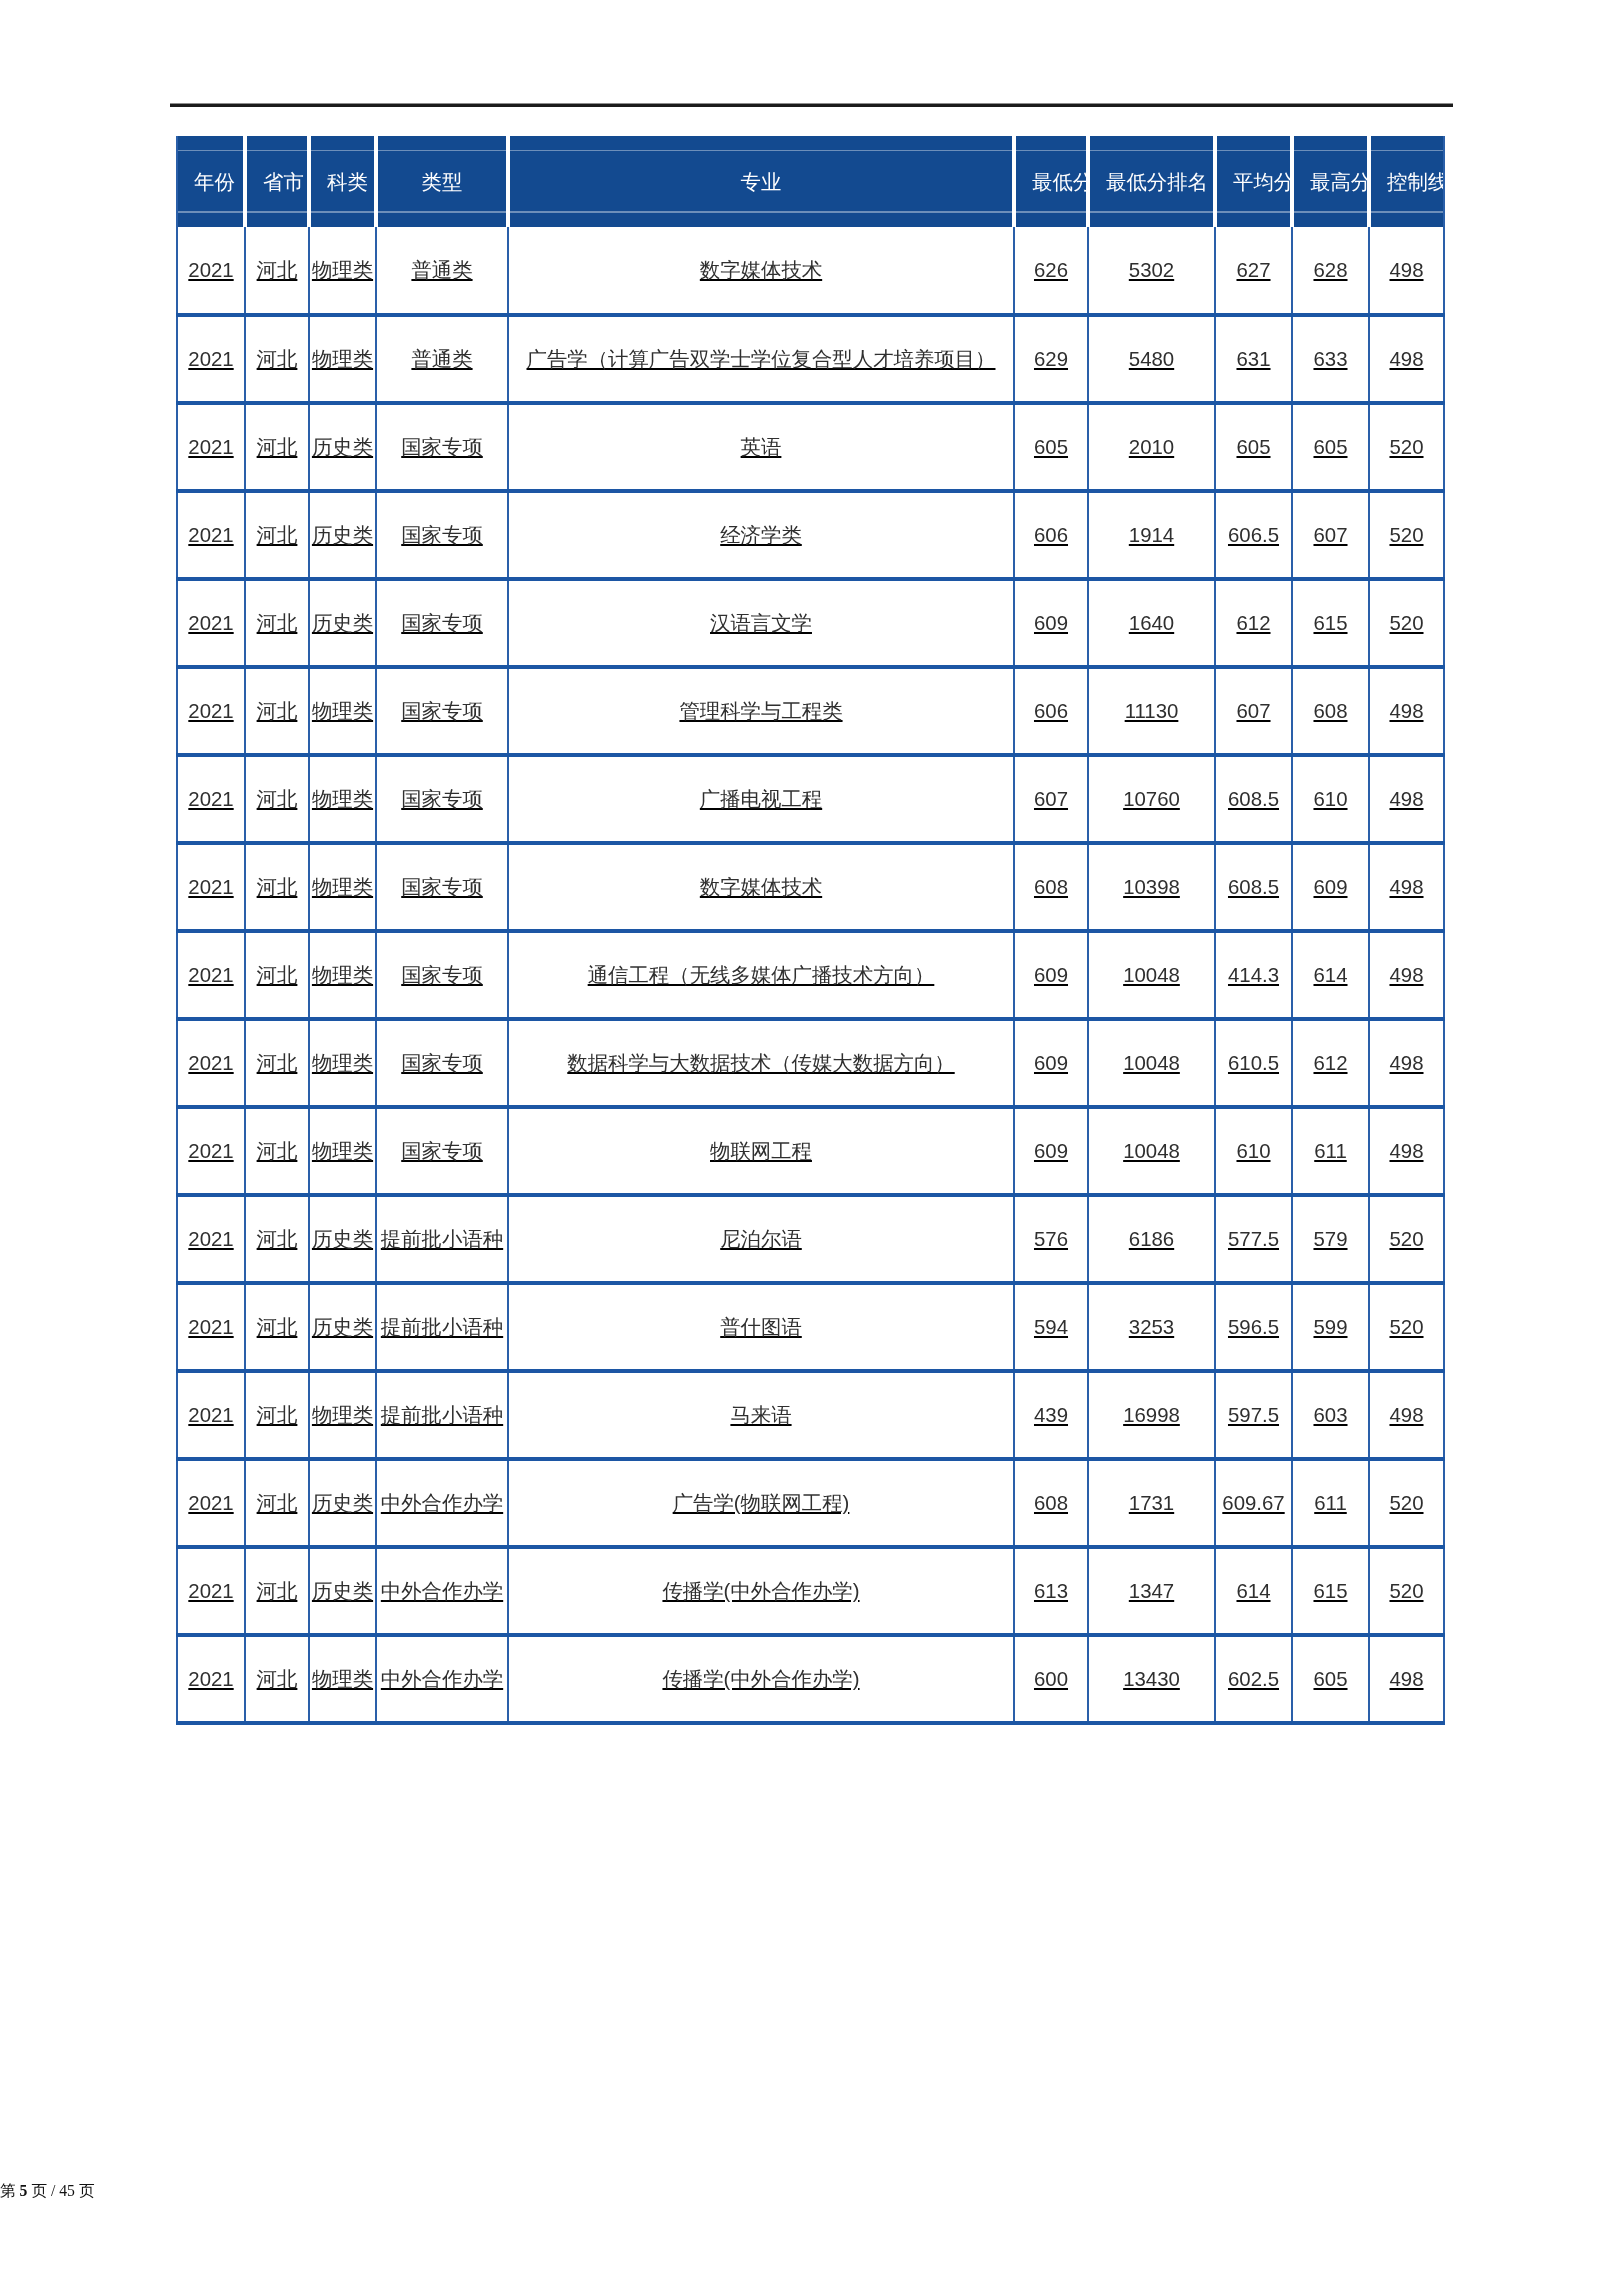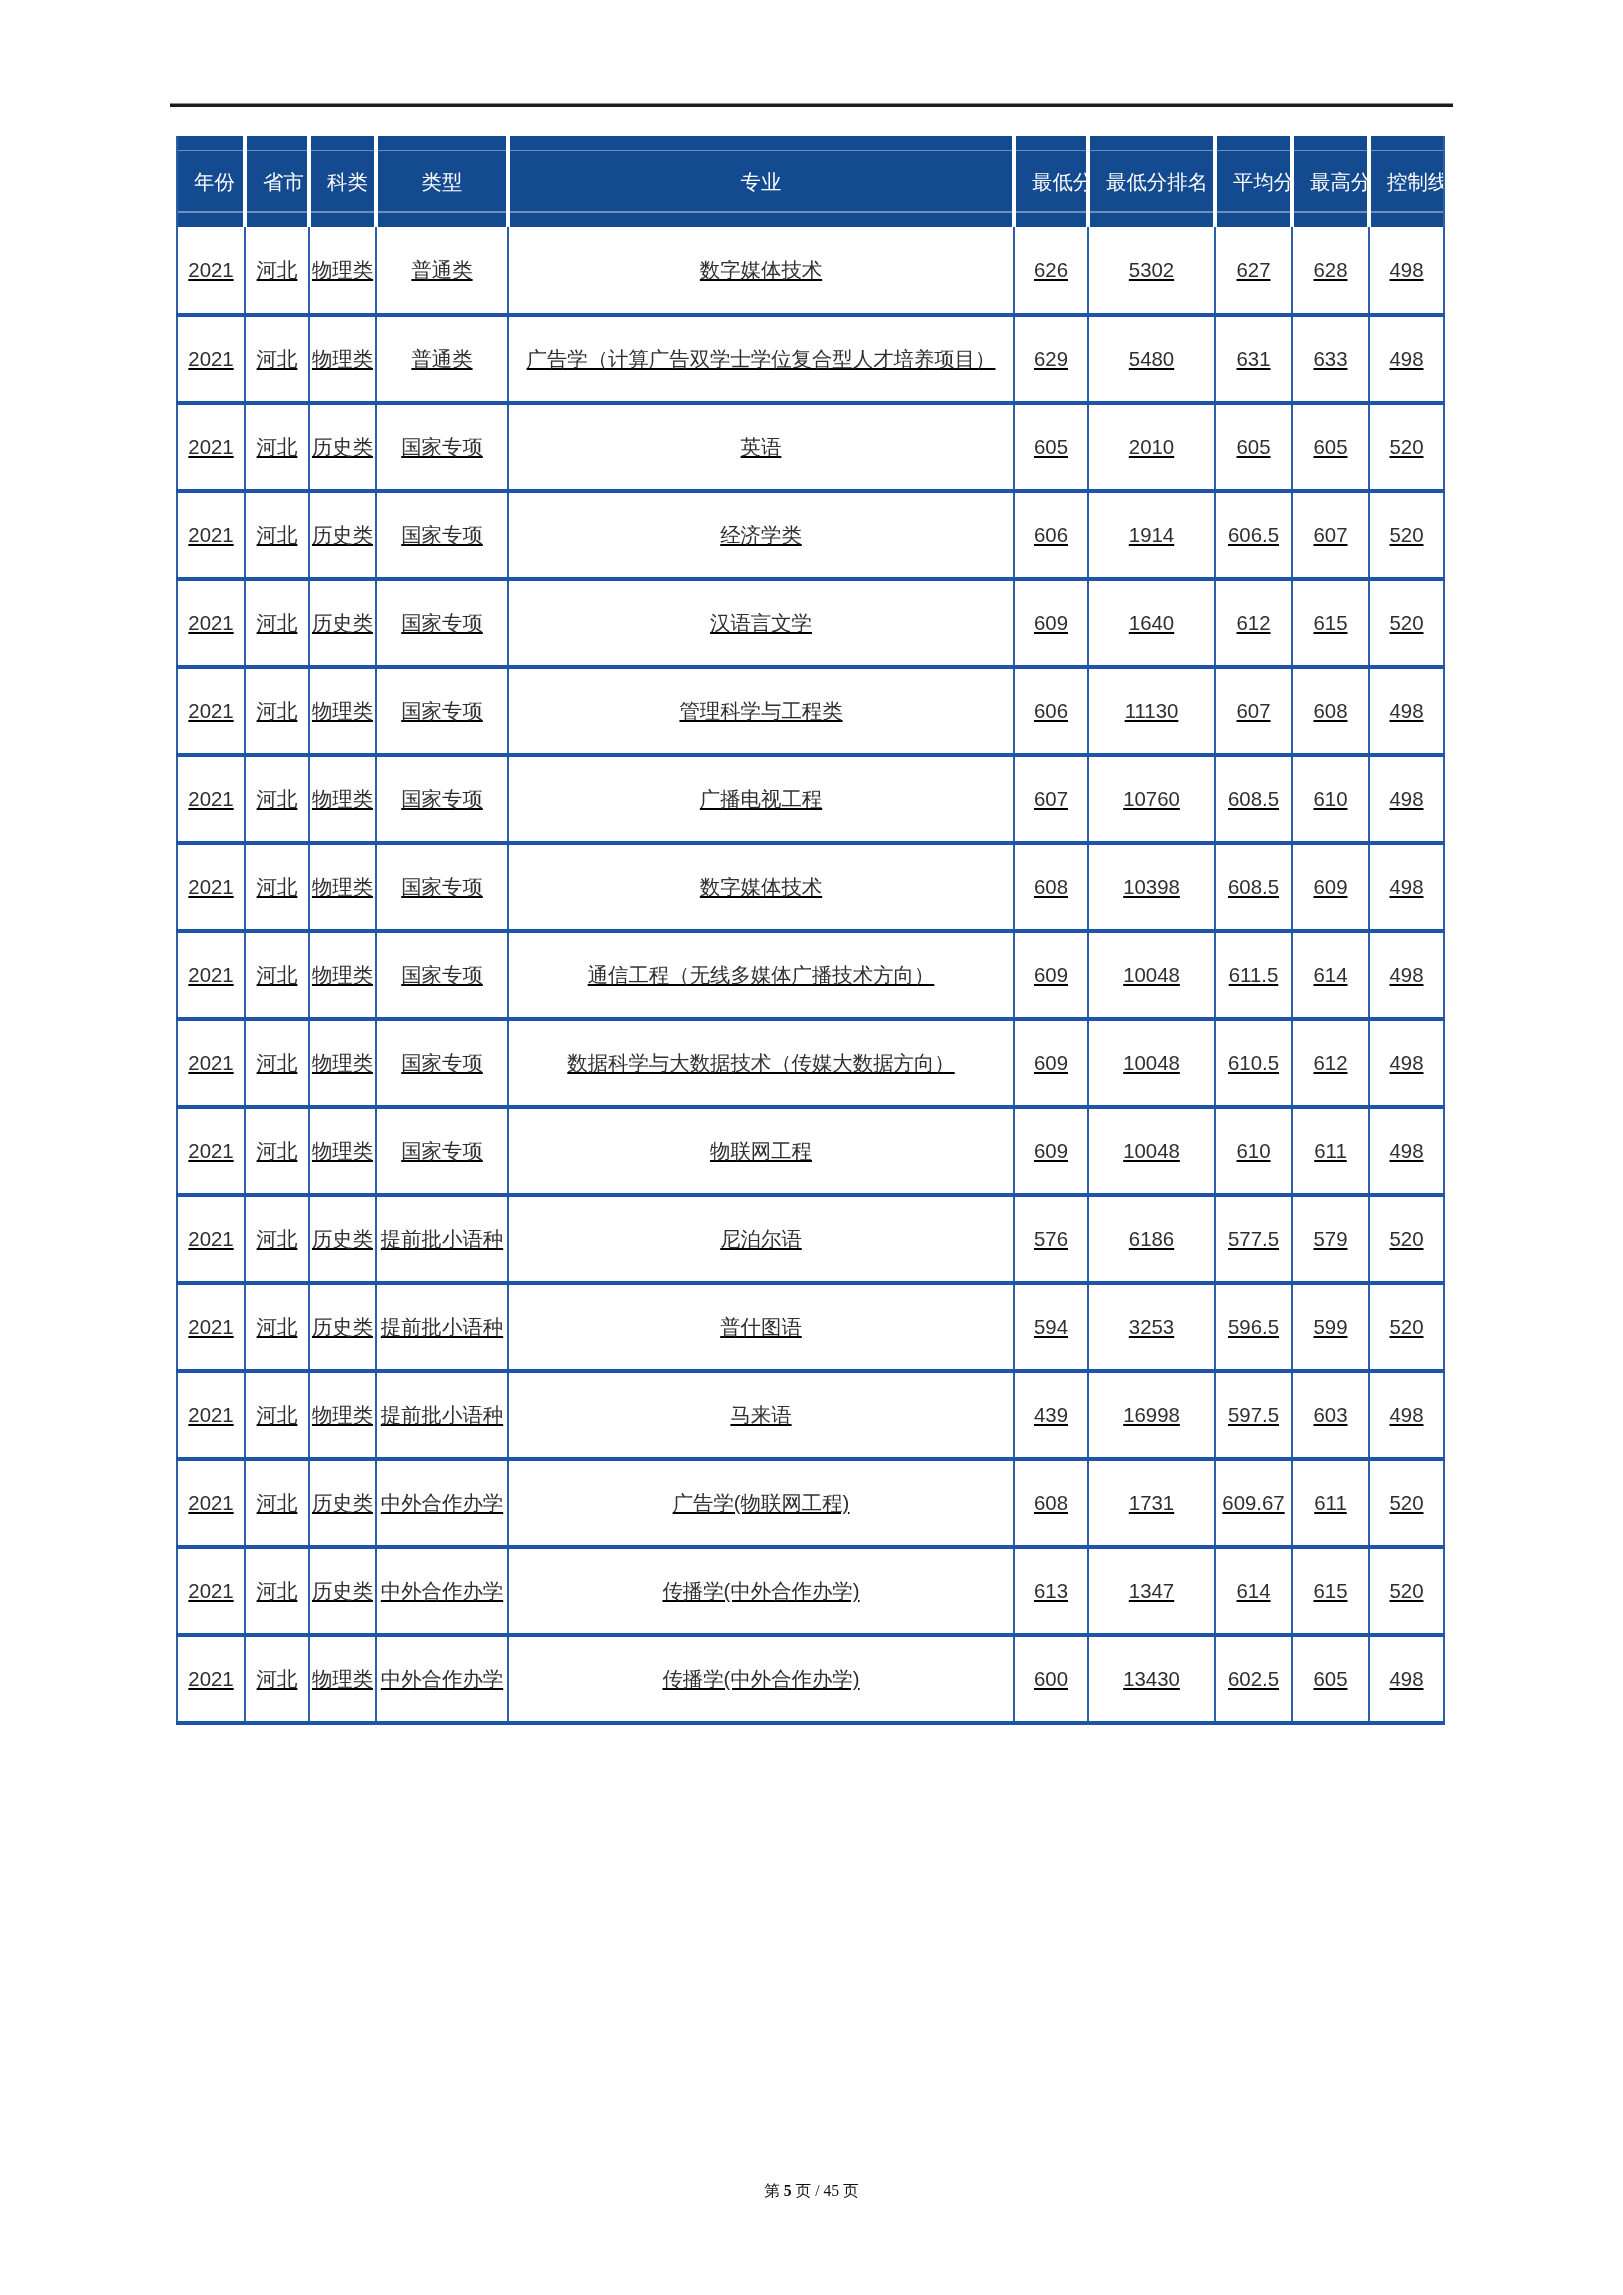--- a/index.html
+++ b/index.html
@@ -71,21 +71,21 @@
     border-bottom: 4.6px solid var(--row-line, #1c56a4);
     overflow: hidden;
     white-space: nowrap;
     background: #ffffff;
   }
   .footer {
     position: absolute;
     left: 0;
     top: 2180px;
     width: 1623px;
-    text-align: center;
+    text-align: left;
     font-size: 15.7px;
     line-height: 22px;
     color: #111111;
     font-family: "Liberation Serif", "DejaVu Serif", serif;
   }
   .footer .page-num { font-weight: 700; }
 </style>
 </head>
 <body>
 
@@ -218,21 +218,21 @@
           <td>498</td>
         </tr>
         <tr>
           <td>2021</td>
           <td>河北</td>
           <td>物理类</td>
           <td>国家专项</td>
           <td>通信工程（无线多媒体广播技术方向）</td>
           <td>609</td>
           <td>10048</td>
-          <td>611.5</td>
+          <td>414.3</td>
           <td>614</td>
           <td>498</td>
         </tr>
         <tr>
           <td>2021</td>
           <td>河北</td>
           <td>物理类</td>
           <td>国家专项</td>
           <td>数据科学与大数据技术（传媒大数据方向）</td>
           <td>609</td>

